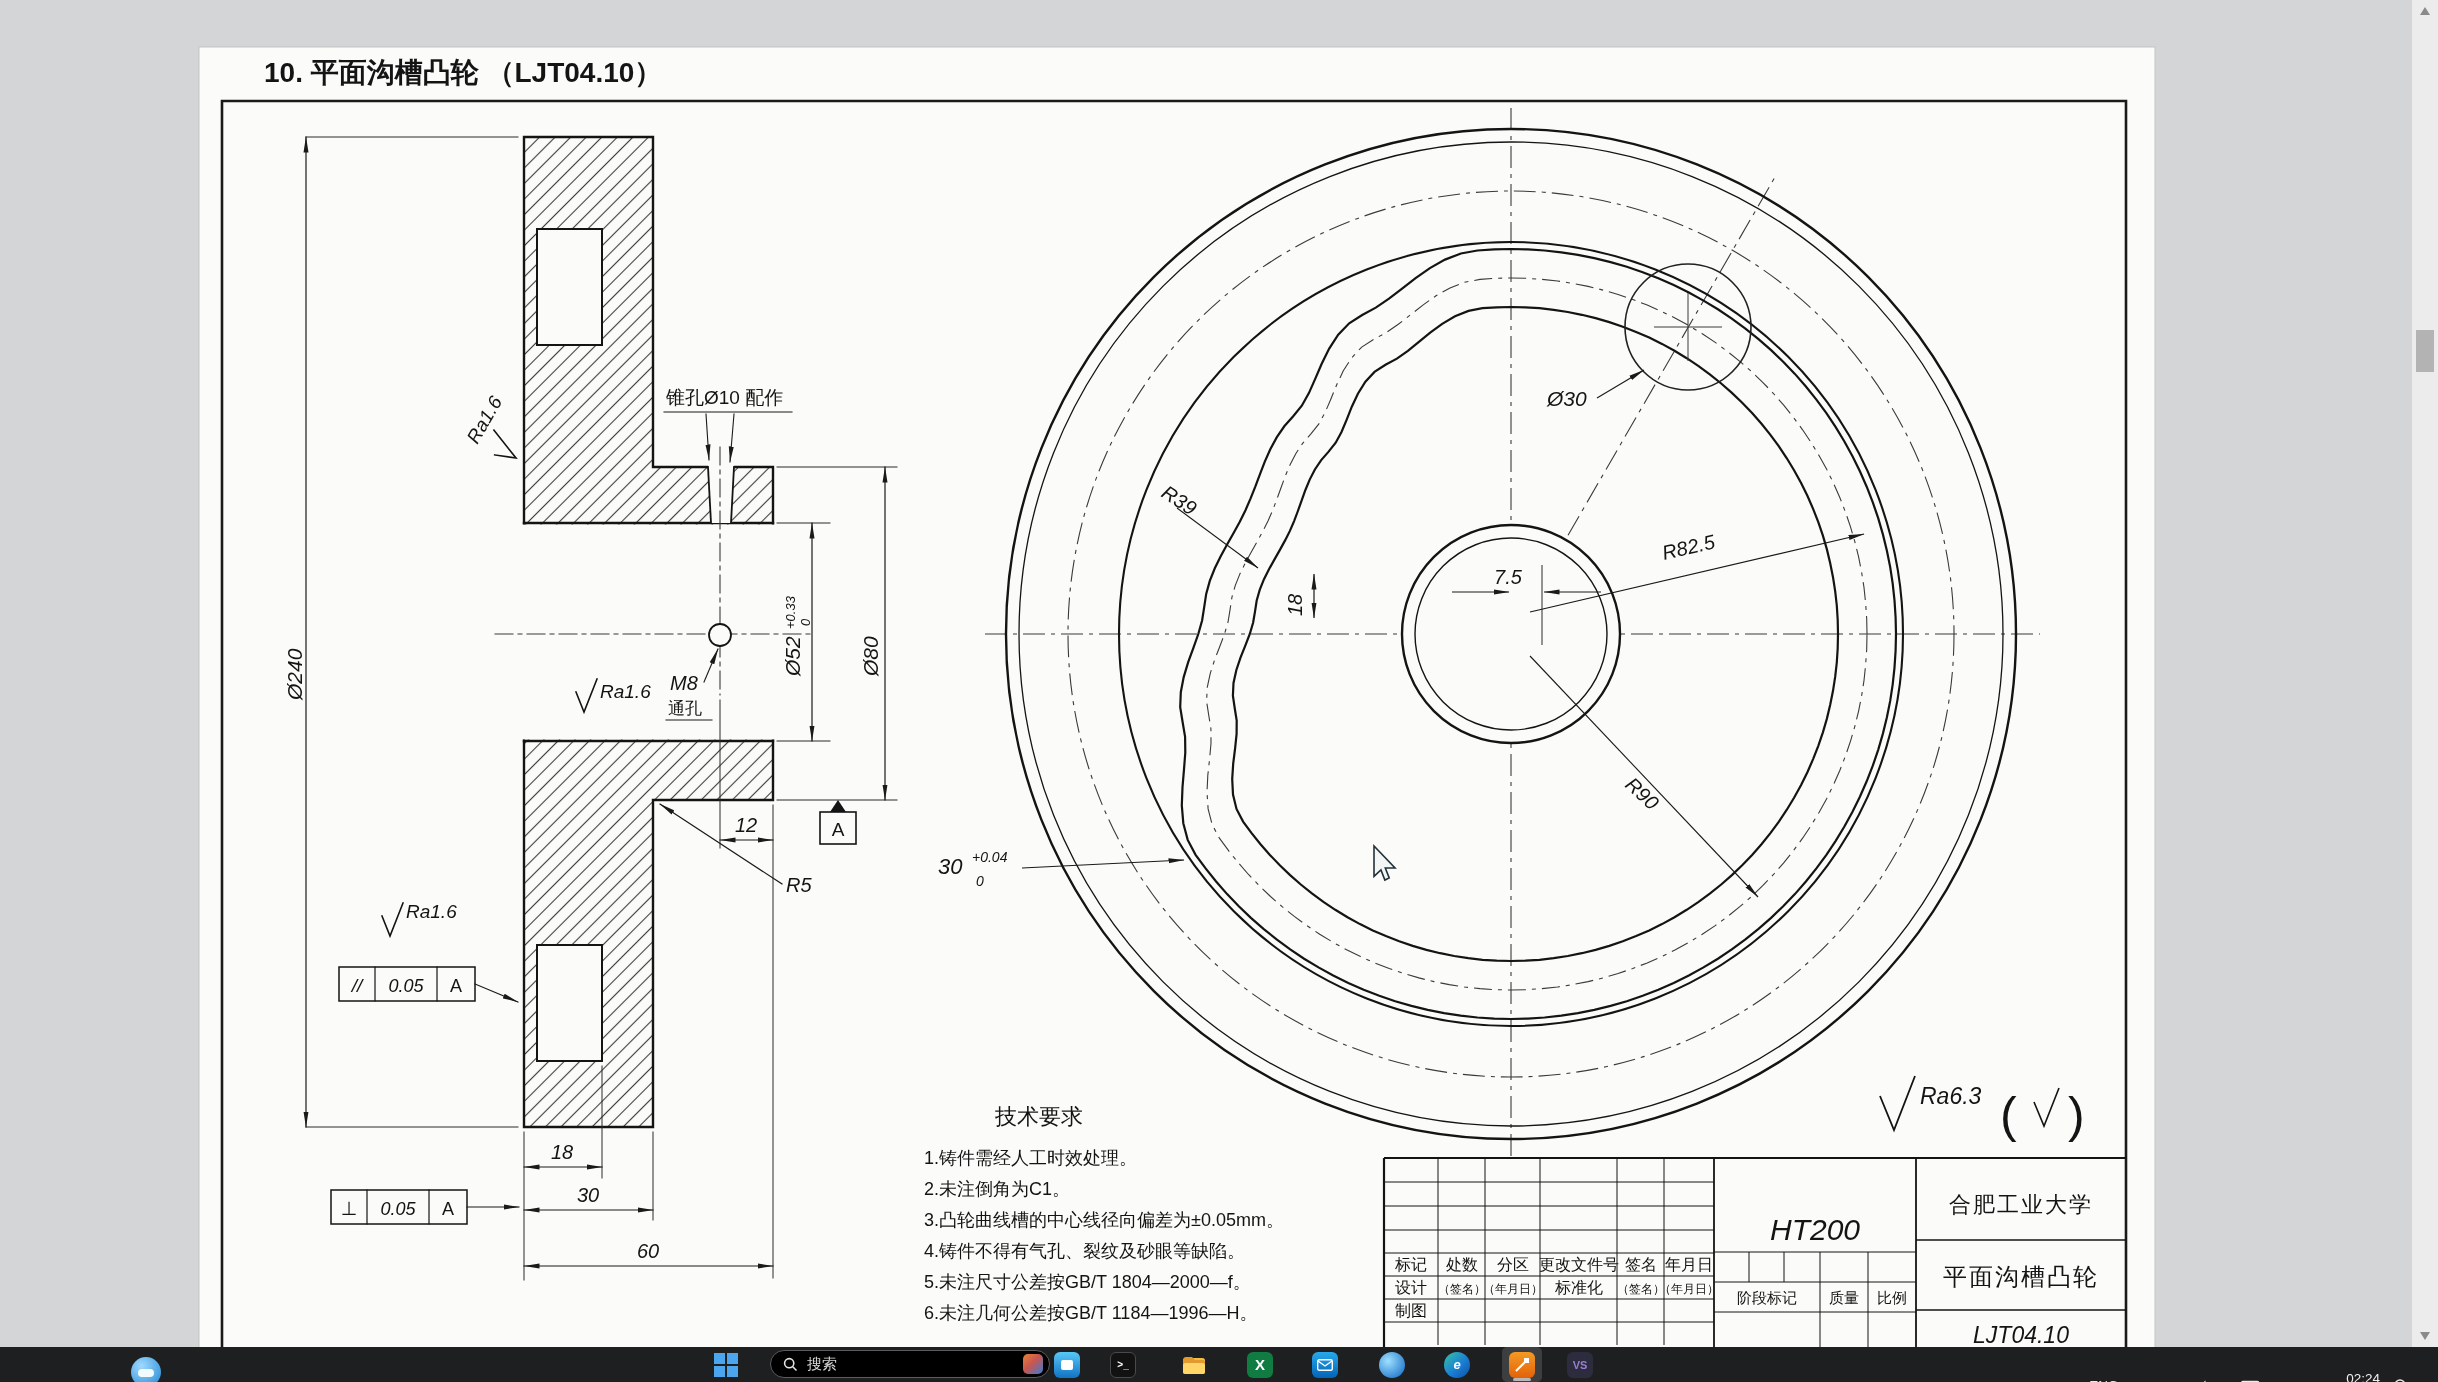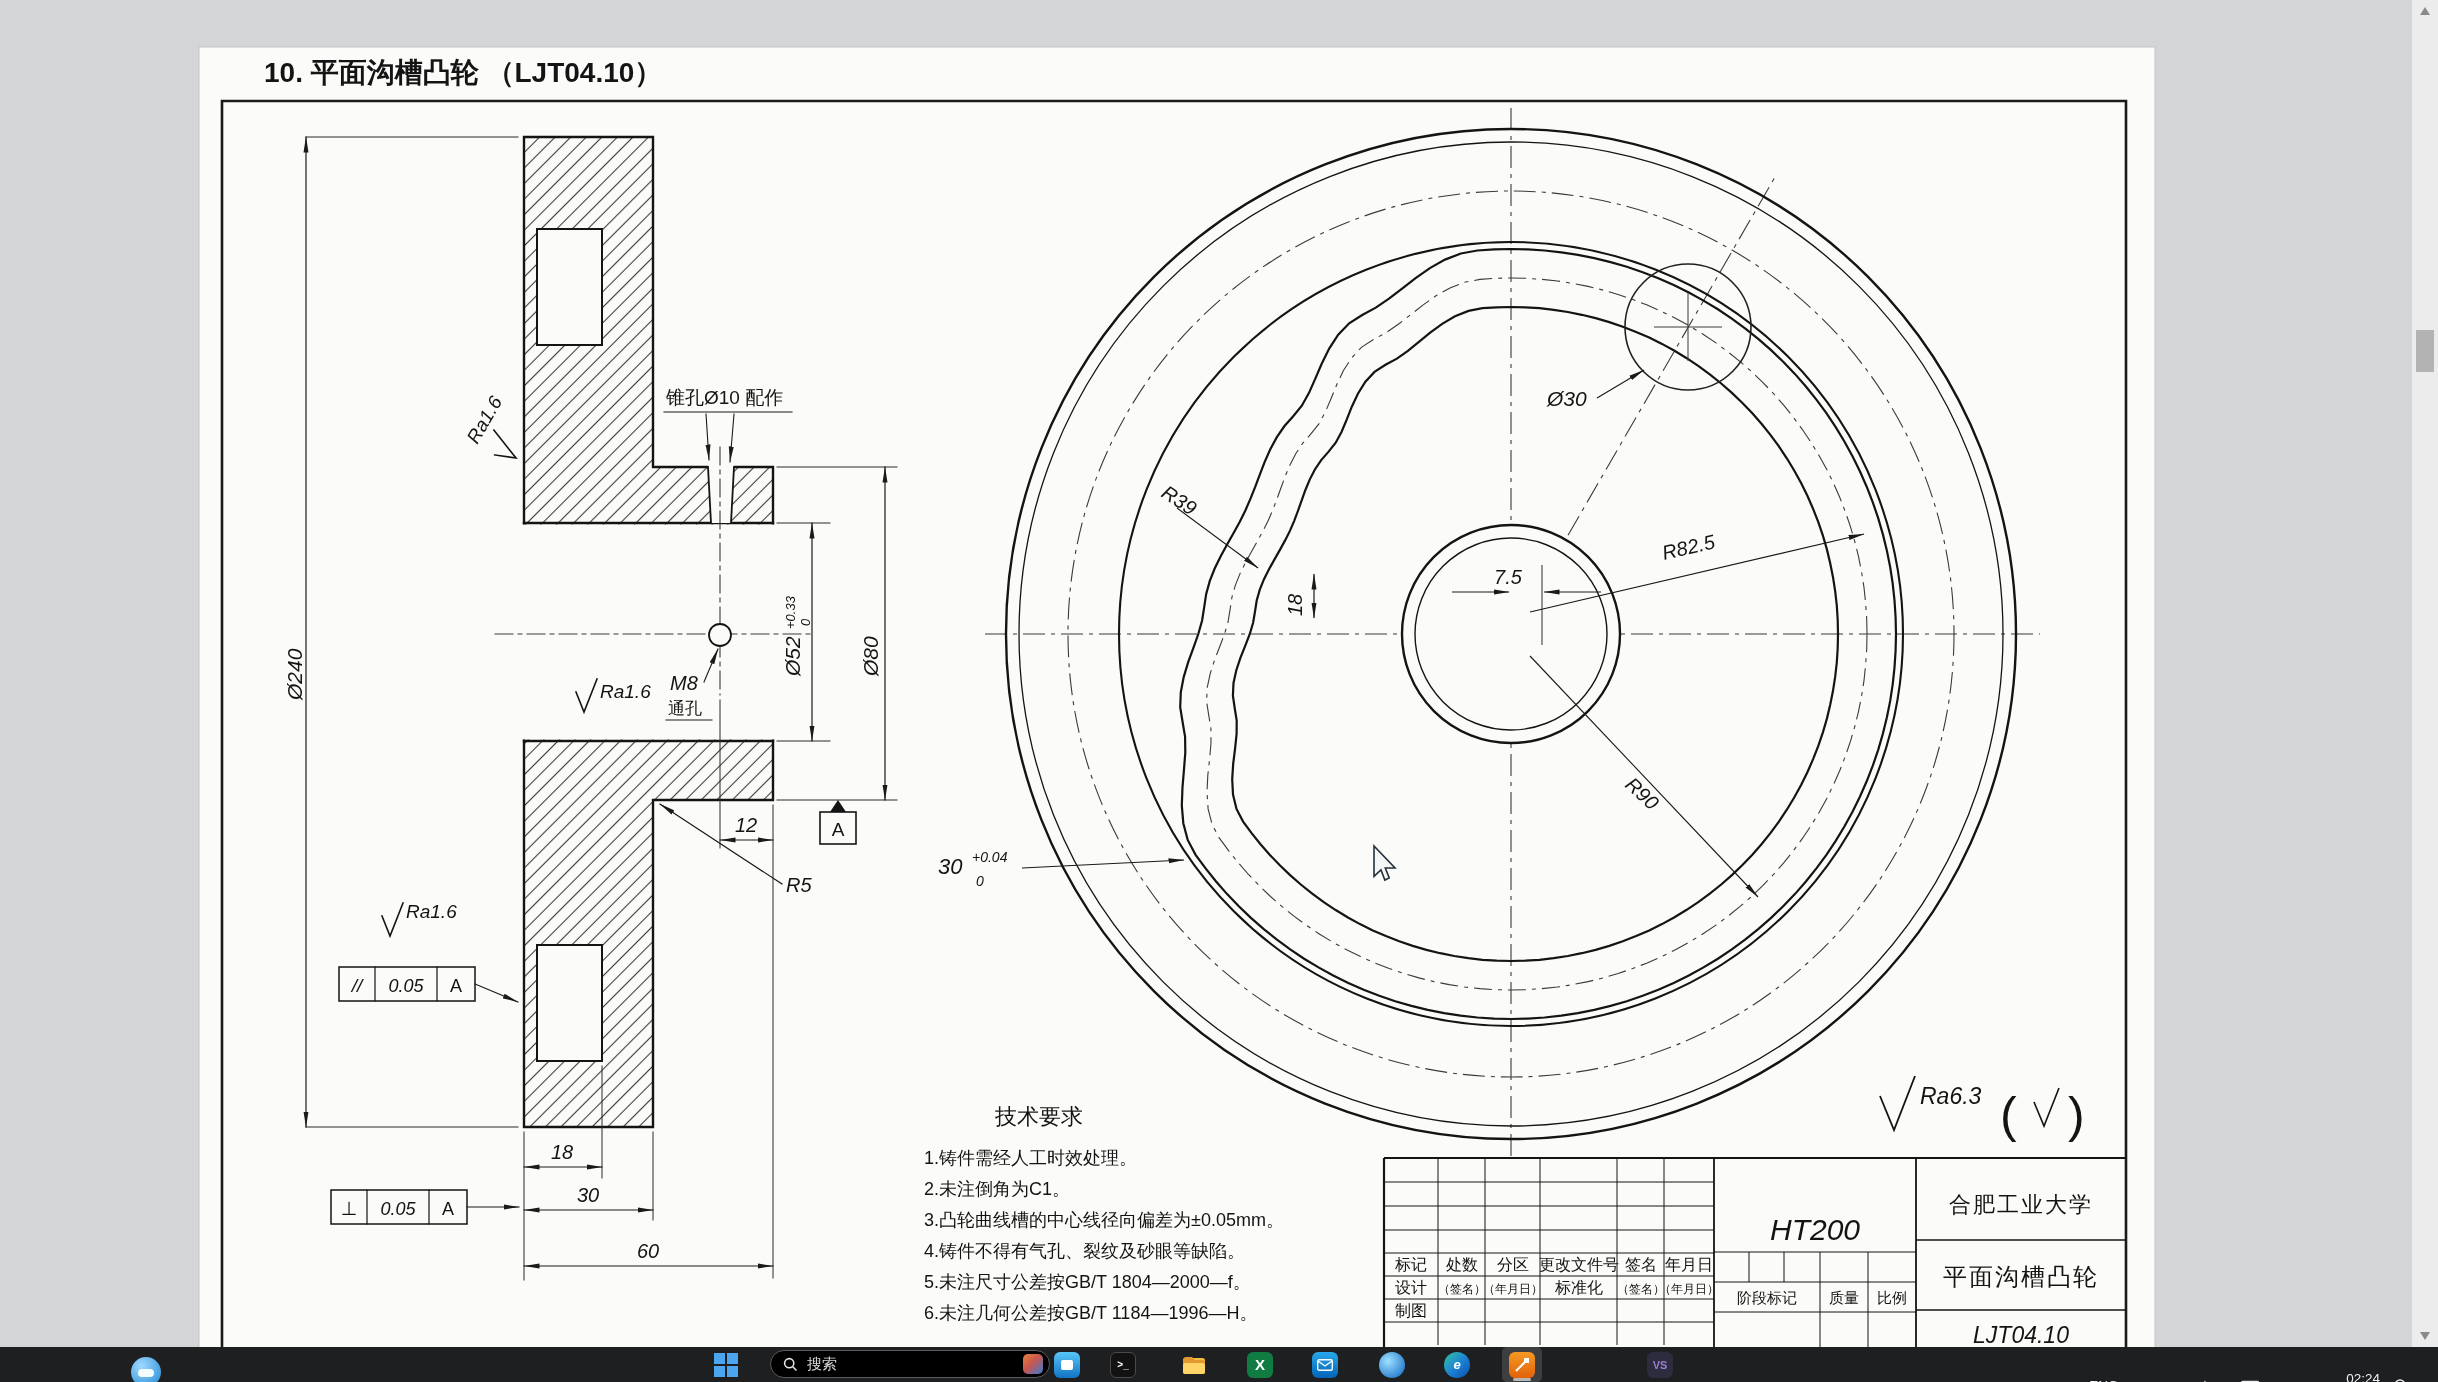--- a/index.html
+++ b/index.html
@@ -385,21 +385,21 @@
   </div>
   <div class="tb-btn active" style="left:1502px;width:40px;">
     <span class="ic" style="background:linear-gradient(180deg,#f59a23,#e2620a);">
       <svg width="16" height="16">
             <line x1="2" y1="14" x2="13" y2="3" stroke="#fff" stroke-width="2"></line>
             <rect x="10" y="1" width="5" height="5" fill="#fff"></rect>
           </svg>
     </span>
     <span class="indicator"></span>
   </div>
-  <div class="tb-btn" style="left:1640px;width:40px;justify-content:center;">
+  <div class="tb-btn" style="left:1560px;width:40px;justify-content:center;">
     <span class="ic" style="background:#2d2b3e;color:#9a7fd1;font-size:11px;">VS</span>
   </div>
 
   <div class="tray-item" style="left:2000px;width:30px;">
     <svg width="14" height="10">
           <polyline points="2,8 7,3 12,8" fill="none" stroke="#ececec" stroke-width="1.6"></polyline>
         </svg>
   </div>
   <div class="tray-item" style="left:2082px;width:44px;font-size:13.5px;">
     <span>ENG</span>

